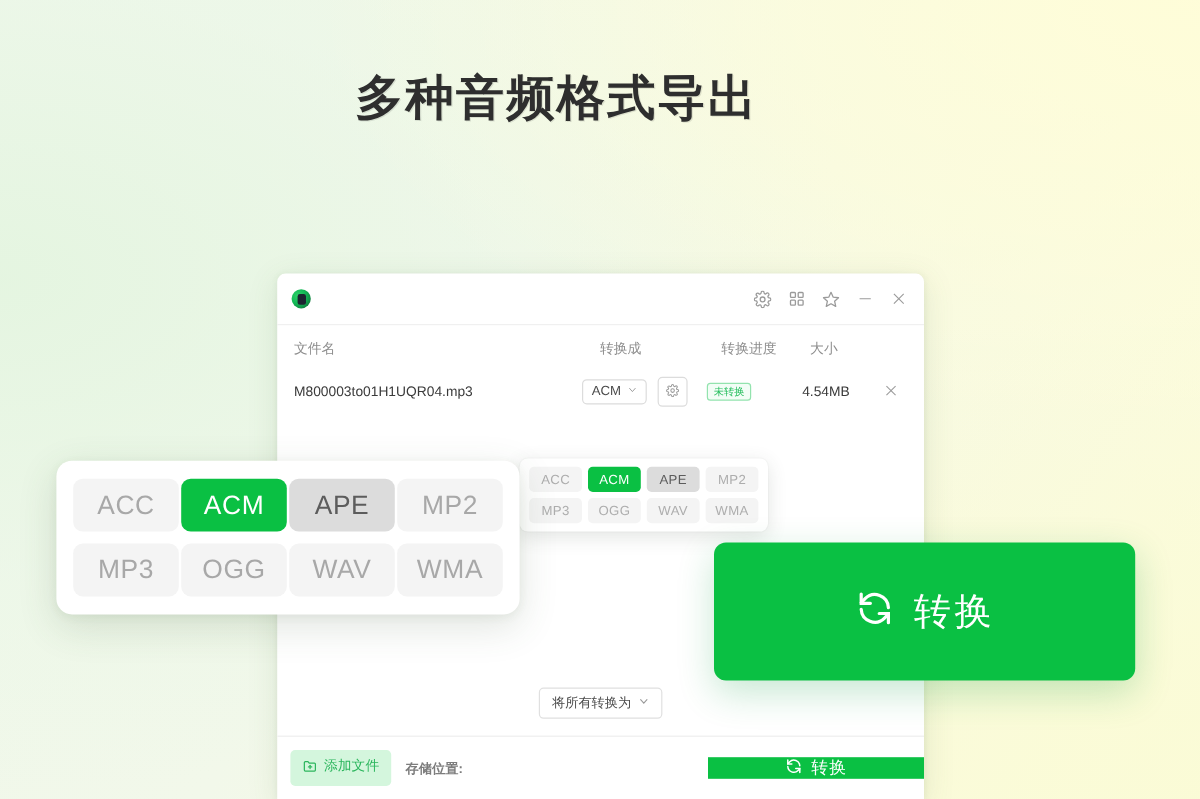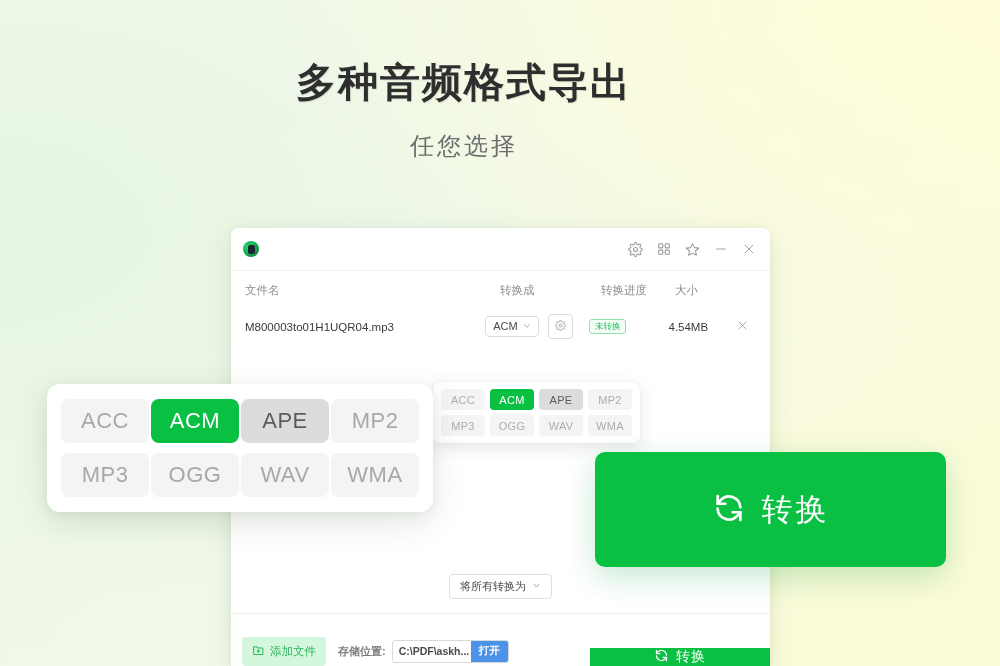--- a/index.html
+++ b/index.html
@@ -227,21 +227,21 @@
     color: #4a4a4a;
     padding: 6px 10px;
     line-height: 1;
   }
 
   .footer {
     flex: 0 0 auto;
     height: 52px;
     border-top: 1px solid #eeeeee;
     display: flex;
-    align-items: flex-end;
+    align-items: center;
   }
   .footer-left {
     flex: 1 1 auto;
     display: flex;
     align-items: center;
     padding-left: 11px;
     gap: 12px;
   }
   .add-file {
     display: inline-flex;
@@ -350,21 +350,20 @@
     font-weight: 500;
   }
 </style>
 </head>
 <body>
 
 <div id="stage">
 
   <div class="headline-wrap">
     <h1 class="headline">多种音频格式导出</h1>
-    <div class="subhead">任您选择</div>
   </div>
 
   <div class="app-window">
 
     <div class="titlebar">
       <div class="logo"></div>
       <div class="title-spacer"></div>
       <div class="win-icons">
         <span>
           <svg width="15" height="15" viewBox="0 0 24 24" fill="none" stroke="#9a9a9a" stroke-width="1.7">
@@ -473,24 +472,20 @@
             <svg width="13" height="13" viewBox="0 0 24 24" fill="none" stroke="#2cb65d" stroke-width="1.9" stroke-linecap="round">
               <path d="M3 6.5a1.5 1.5 0 0 1 1.5-1.5h4l2 2.2h8a1.5 1.5 0 0 1 1.5 1.5v9.3A1.5 1.5 0 0 1 18.5 19.5h-14A1.5 1.5 0 0 1 3 18z"></path>
               <line x1="11.8" y1="10.7" x2="11.8" y2="15.6"></line>
               <line x1="9.3" y1="13.1" x2="14.3" y2="13.1"></line>
             </svg>
           </span>
           <span>添加文件</span>
         </div>
         <div class="save-loc">
           <span>存储位置:</span>
-          <div class="path-box">
-            <span class="path-val">C:\PDF\askh...</span>
-            <span class="path-open">打开</span>
-          </div>
         </div>
       </div>
       <div class="footer-convert">
         <span>
           <svg width="15" height="15" viewBox="0 0 24 24" fill="none" stroke="#ffffff" stroke-width="2" stroke-linecap="round">
             <path d="M20 11.5A8 8 0 0 0 6.3 6.3L4 8.6"></path>
             <polyline points="4,3.6 4,9 9.4,9"></polyline>
             <path d="M4 12.5a8 8 0 0 0 13.7 5.2L20 15.4"></path>
             <polyline points="20,20.4 20,15 14.6,15"></polyline>
           </svg>

